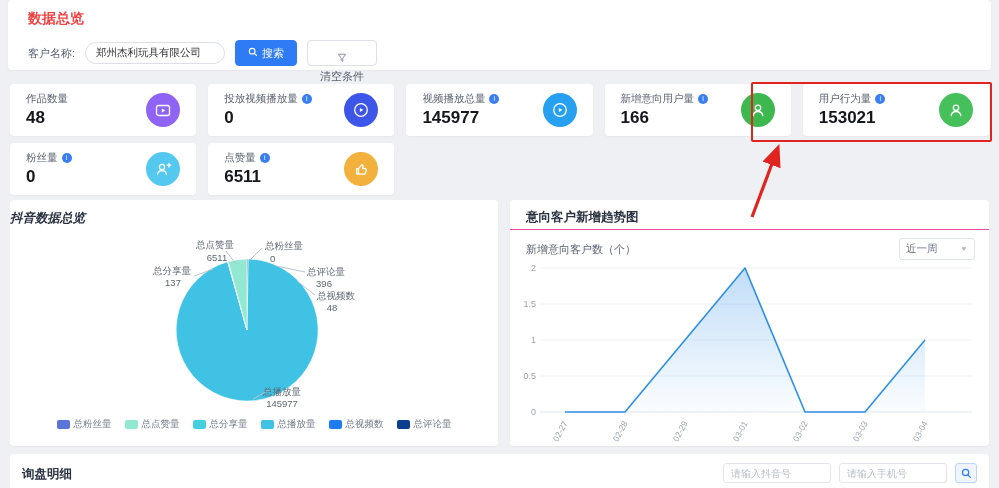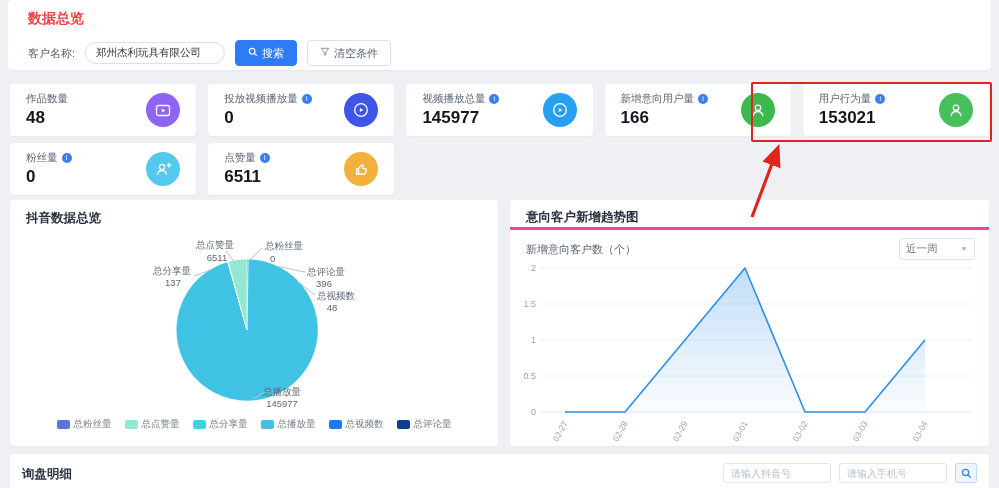--- a/index.html
+++ b/index.html
@@ -6,34 +6,34 @@
   .page{position:relative;width:999px;height:488px;background:#eef0f3;overflow:hidden;}
   .card{background:#fff;border-radius:4px;box-shadow:0 1px 2px rgba(0,0,0,.04);}
   
   .header-card{position:absolute;left:8px;top:0;width:983px;height:70px;}
   .page-title{position:absolute;left:20px;top:10px;font-size:14px;font-weight:bold;color:#ef4444;}
   .filter-row{position:absolute;left:20px;top:40px;display:flex;align-items:center;gap:10px;}
   .filter-label{font-size:11px;color:#5a6270;}
   .filter-input{width:118px;height:20px;border:1px solid #dcdfe6;border-radius:12px;font-size:10.5px;color:#333;padding:0 10px;outline:none;}
   .btn{display:inline-flex;align-items:center;gap:4px;height:22px;padding:12px 12px;border-radius:4px;font-size:11px;cursor:pointer;border:1px solid transparent;}
   .btn-primary{background:#2e7bf6;color:#fff;border-color:#2e7bf6;}
-  .btn-plain{background:#fff;color:#5a6270;border-color:#dcdfe6;}
+  .btn-plain{background:#fff;color:#5a6270;border-color:#dcdfe6;flex-direction:column;}
   
   .cards-grid{position:absolute;left:10px;top:84px;width:979px;display:grid;grid-template-columns:repeat(5,1fr);gap:7px 12px;}
   .stat-card{background:#fff;border-radius:4px;height:52px;display:flex;align-items:center;justify-content:space-between;padding:0 16px;box-sizing:border-box;box-shadow:0 1px 2px rgba(0,0,0,.04);}
   .stat-label{font-size:10.5px;color:#5a6270;display:flex;align-items:center;gap:4px;}
   .info-dot{display:inline-block;width:10px;height:10px;border-radius:50%;background:#3a7ff2;color:#fff;font-size:7px;line-height:10px;text-align:center;font-style:normal;}
   .stat-value{font-size:17px;font-weight:bold;color:#15171c;margin-top:2px;}
   .stat-icon{width:34px;height:34px;border-radius:50%;display:flex;align-items:center;justify-content:center;flex:none;}
   
   .pie-panel{position:absolute;left:10px;top:200px;width:488px;height:246px;}
   .trend-panel{position:absolute;left:510px;top:200px;width:479px;height:246px;}
   .panel-title{font-size:12.5px;font-weight:600;color:#28303f;}
-  .pie-title{position:absolute;left:16px;top:10px;}
-  .trend-title-row{position:absolute;left:0;top:0;width:100%;height:30px;border-bottom:3px solid #ec4899;box-sizing:border-box;}
+  .pie-title{position:absolute;left:0;top:10px;font-style:italic;}
+  .trend-title-row{position:absolute;left:0;top:0;width:100%;height:30px;border-bottom:1px solid #ec4899;box-sizing:border-box;}
   .trend-title{position:absolute;left:16px;top:9px;}
   .sub-row{position:absolute;left:16px;right:14px;top:38px;display:flex;justify-content:space-between;align-items:center;}
   .sub-label{font-size:11px;color:#5a6270;}
   .range-select{display:flex;align-items:center;justify-content:space-between;width:62px;height:20px;border:1px solid #dfe3ea;border-radius:3px;font-size:10.5px;color:#6a7380;padding:0 6px;cursor:pointer;background:#fff;}
   .chev{font-size:8px;color:#aab2bd;transform:scaleY(.8);}
   #pie-svg{position:absolute;left:0;top:32px;}
   #line-svg{position:absolute;left:0;top:60px;}
   .legend{position:absolute;left:0;top:218px;width:100%;display:flex;justify-content:center;gap:13px;}
   .legend-item{display:flex;align-items:center;gap:4px;font-size:9.5px;color:#707a87;cursor:pointer;}
   .legend-swatch{width:13px;height:9px;border-radius:2px;display:inline-block;}

